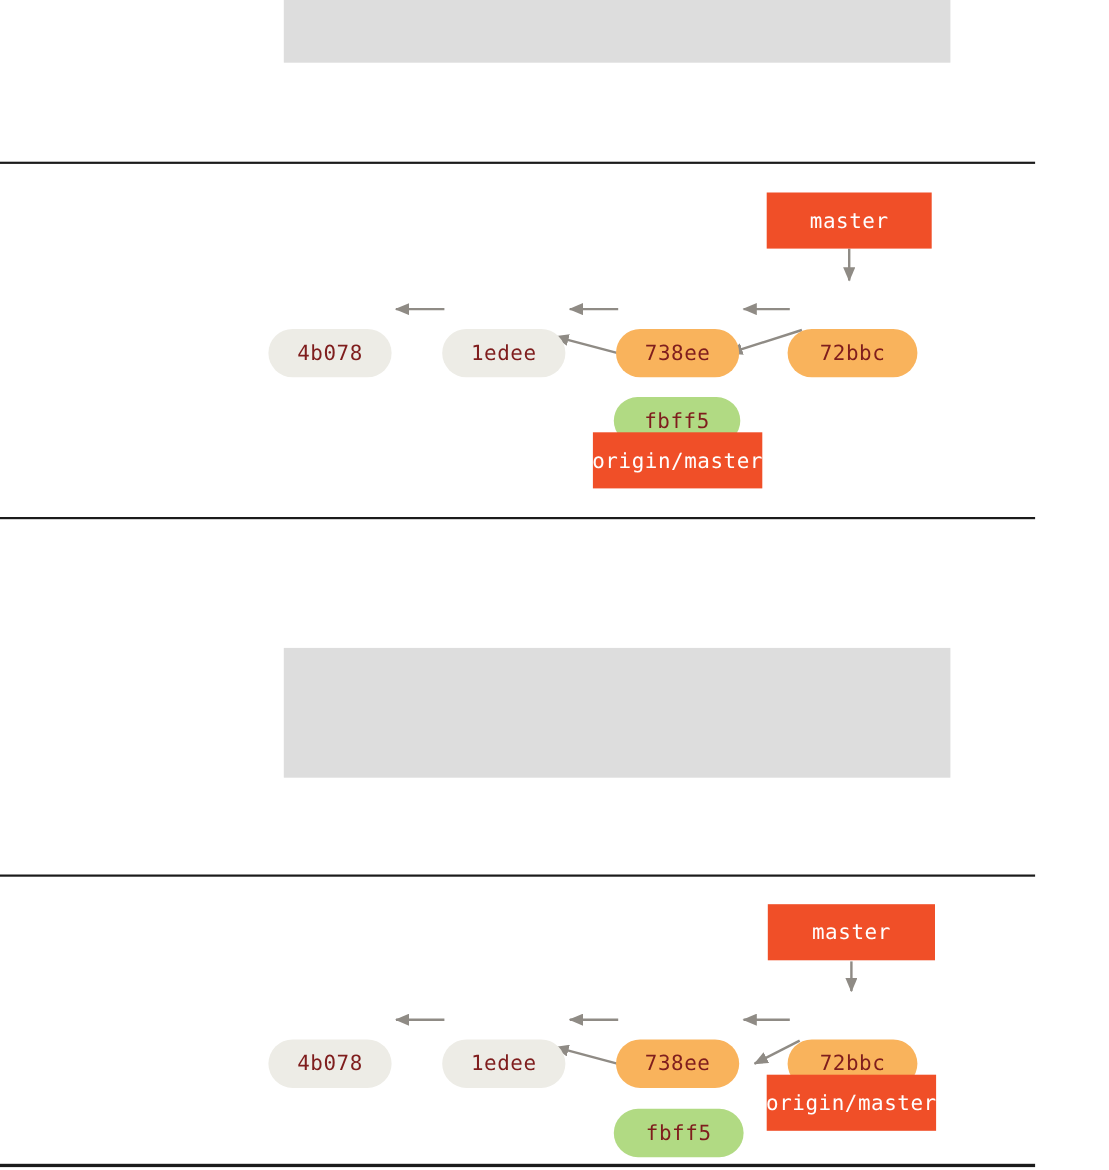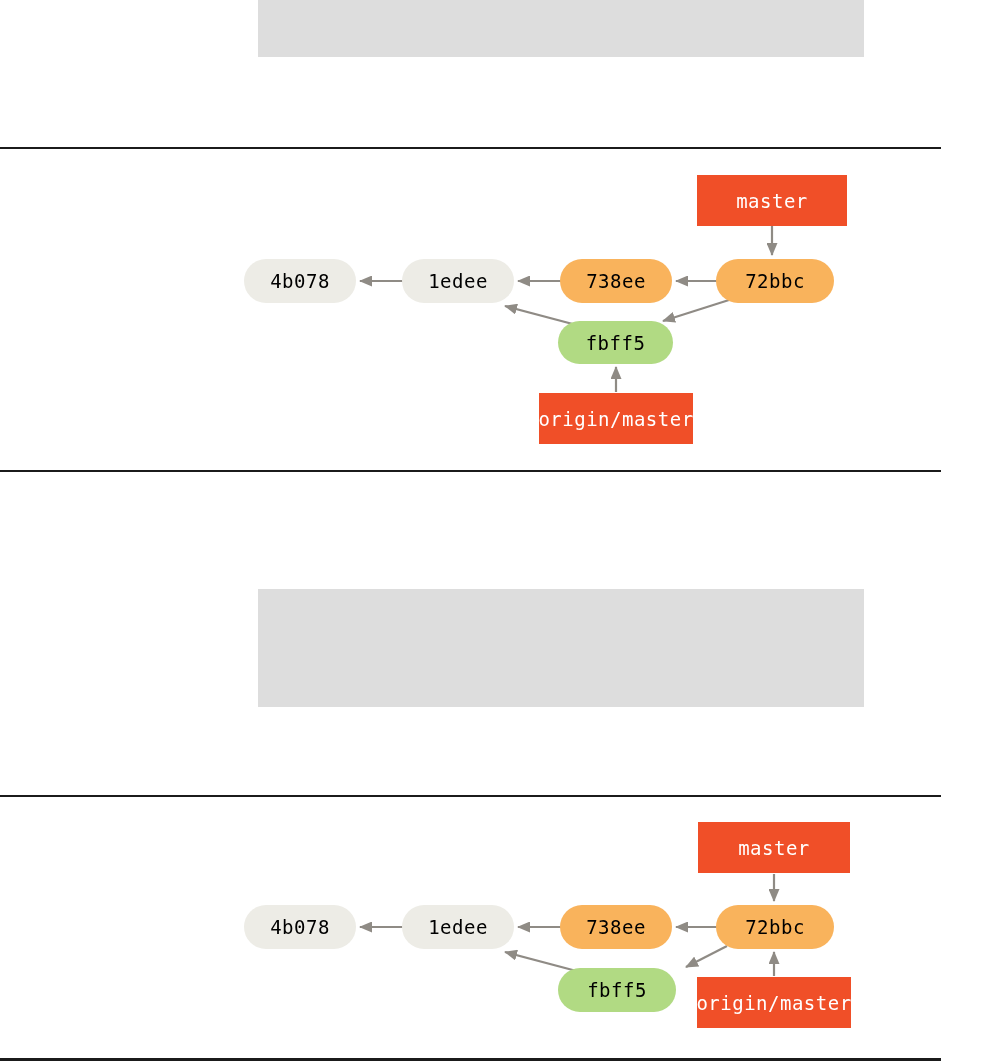--- a/index.html
+++ b/index.html
@@ -25,21 +25,21 @@
   
   .ref-box{position:absolute;background:#f04f28;color:#ffffff;display:flex;
            align-items:center;justify-content:center;font-size:19px;letter-spacing:.5px;}
   .ref-master-1{left:697px;top:175px;width:150px;height:51px;}
   .ref-origin-1{left:539px;top:393px;width:154px;height:51px;}
   .ref-master-2{left:698px;top:822px;width:152px;height:51px;}
   .ref-origin-2{left:697px;top:977px;width:154px;height:51px;}
 
   
   .commit{position:absolute;height:44px;border-radius:22px;display:flex;align-items:center;
-          justify-content:center;font-size:19px;color:#000000;letter-spacing:.5px;}
+          justify-content:center;font-size:19px;color:#7f1d1d;letter-spacing:.5px;margin-top:40px;}
   .commit.plain{background:#edece6;}
   .commit.orange{background:#f9b35c;text-align:center;}
   .commit.green{background:#b1da83;}
 
   .d1-c1{left:244px;top:259px;width:112px;}
   .d1-c2{left:402px;top:259px;width:112px;}
   .d1-c3{left:560px;top:259px;width:112px;}
   .d1-c4{left:716px;top:259px;width:118px;}
   .d1-c5{left:558px;top:321px;width:115px;height:43px;}
 

